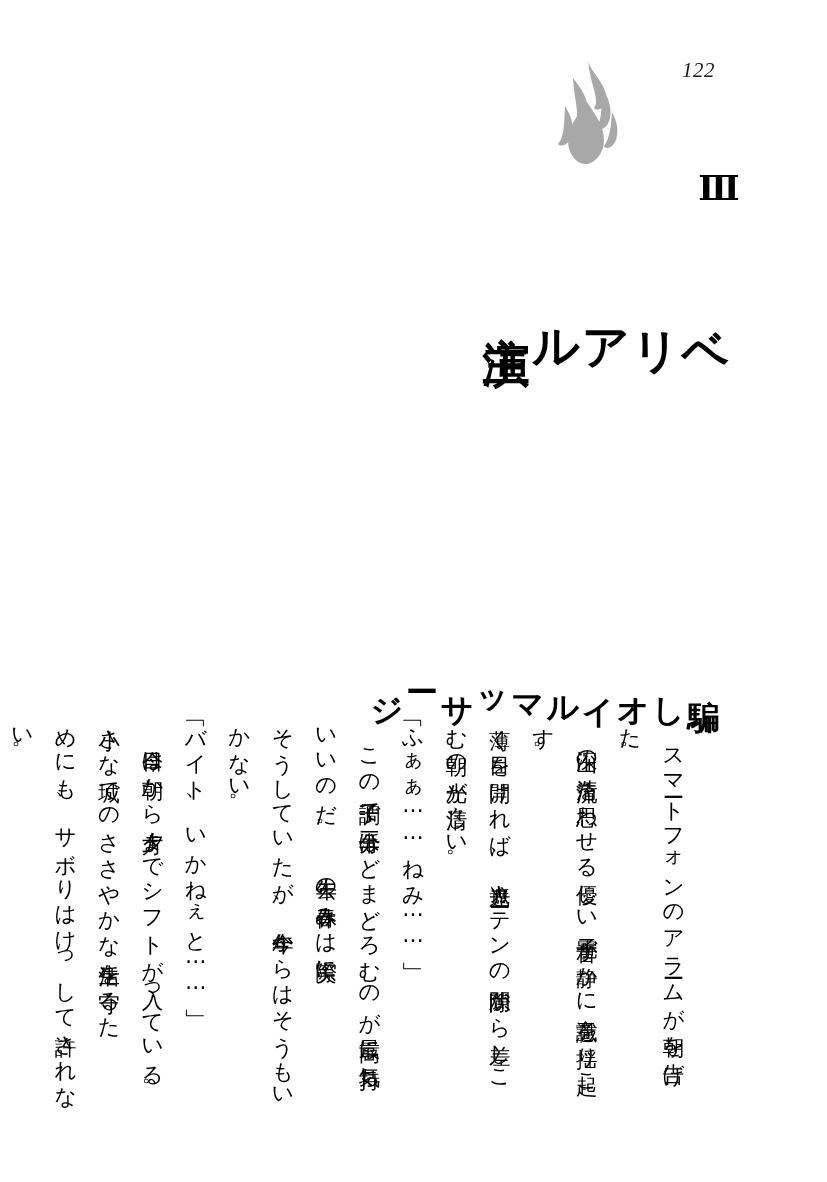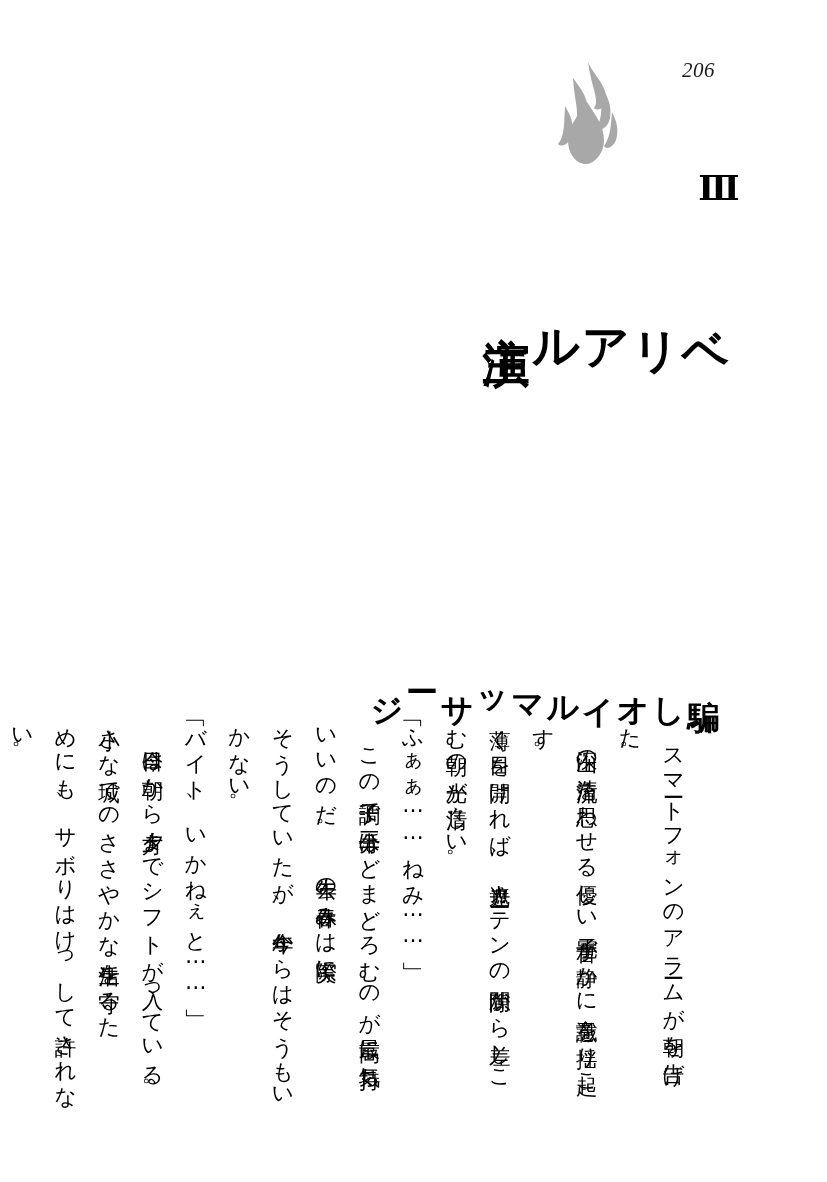--- a/index.html
+++ b/index.html
@@ -116,21 +116,21 @@
   }
   .body-text p.no-indent {
     text-indent: 0;
   }
 </style>
 </head>
 <body>
 
 <div class="page">
 
-  <div class="page-number">206</div>
+  <div class="page-number">122</div>
 
   <div class="ornament">
     <svg viewBox="0 0 86 110" xmlns="http://www.w3.org/2000/svg" aria-hidden="true">
       <g fill="#a8a8a8">
         <path d="M44 2 C50 16 62 24 62 38 C62 48 54 52 50 48 C56 40 48 30 44 2 Z"></path>
         <path d="M29 18 C38 30 44 38 44 52 C44 62 36 68 30 64 C37 56 30 40 29 18 Z"></path>
         <path d="M58 26 C64 38 68 46 66 58 C64 68 56 72 52 68 C59 60 57 44 58 26 Z"></path>
         <path d="M43 42 C52 56 60 66 60 80 C60 94 50 104 42 104 C32 104 24 94 24 80 C24 66 34 56 43 42 Z"></path>
         <path d="M21 46 C27 56 30 64 28 74 C26 84 18 88 14 84 C21 76 20 62 21 46 Z"></path>
         <path d="M68 52 C73 62 75 70 72 80 C69 88 62 90 60 86 C66 78 67 66 68 52 Z"></path>

